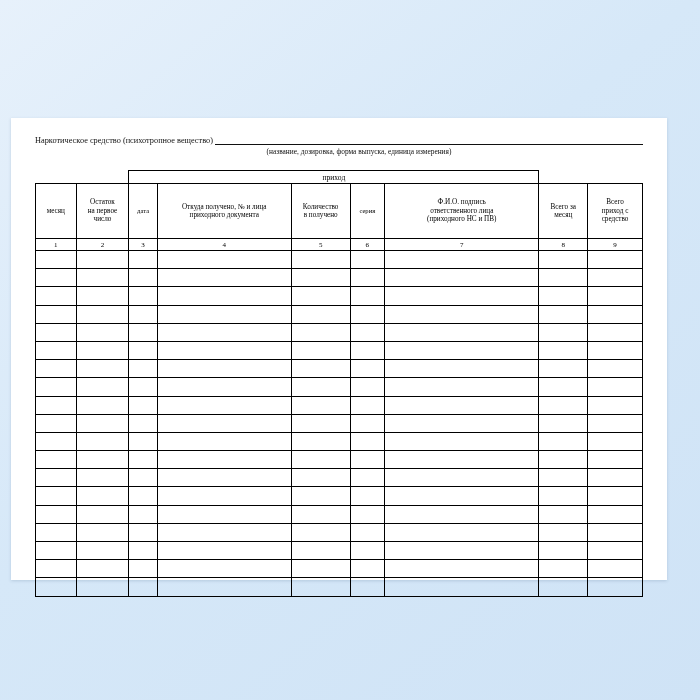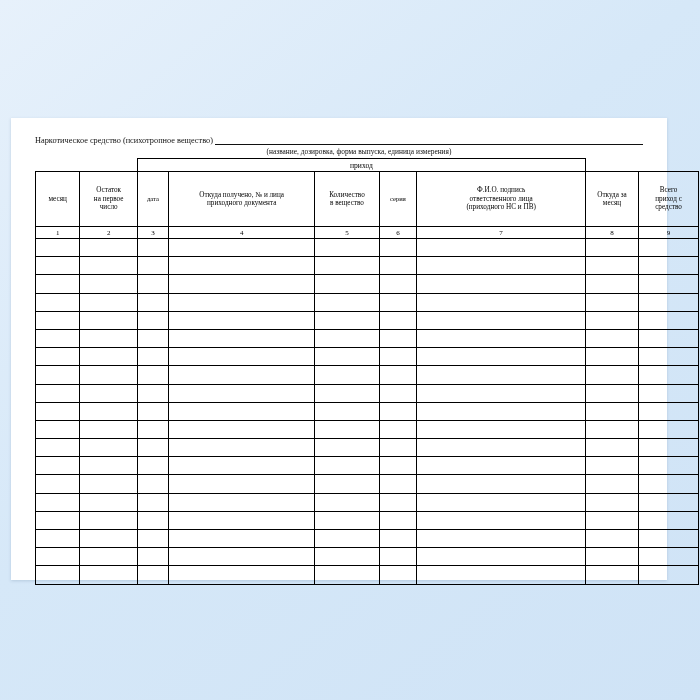--- a/index.html
+++ b/index.html
@@ -45,26 +45,26 @@
   .title-line .rule {
     flex: 1 1 auto;
     border-bottom: 1px solid #111;
     height: 8px;
   }
   .subtitle {
     text-align: center;
     font-size: 7.4px;
     color: #111;
     margin-top: 2px;
-    margin-bottom: 2px;
+    margin-bottom: 14px;
     padding-left: 40px;
   }
   table.reg {
     border-collapse: collapse;
-    width: 664px;
+    width: 608px;
     table-layout: fixed;
   }
   table.reg td, table.reg th {
     border: 1px solid #000;
     font-weight: normal;
     color: #000;
     padding: 0;
   }
   .hgroup {
     height: 12px;
@@ -128,26 +128,26 @@
           </tr>
           <tr>
             <td class="hcell">месяц</td>
             <td class="hcell" style="white-space:pre-line;text-align:center;">Остаток
 на первое
 число</td>
             <td class="hcell small">дата</td>
             <td class="hcell" style="white-space:pre-line;">Откуда получено, № и лица
 приходного документа</td>
             <td class="hcell" style="white-space:pre-line;">Количество
-в вещество</td>
+в получено</td>
             <td class="hcell small">серия</td>
             <td class="hcell" style="white-space:pre-line;">Ф.И.О. подпись
 ответственного лица
 (приходного НС и ПВ)</td>
-            <td class="hcell" style="white-space:pre-line;">Откуда за
+            <td class="hcell" style="white-space:pre-line;">Всего за
 месяц</td>
             <td class="hcell" style="white-space:pre-line;">Всего
 приход с
 средство</td>
           </tr>
           <tr class="numrow">
             <td>1</td>
             <td>2</td>
             <td>3</td>
             <td>4</td>

